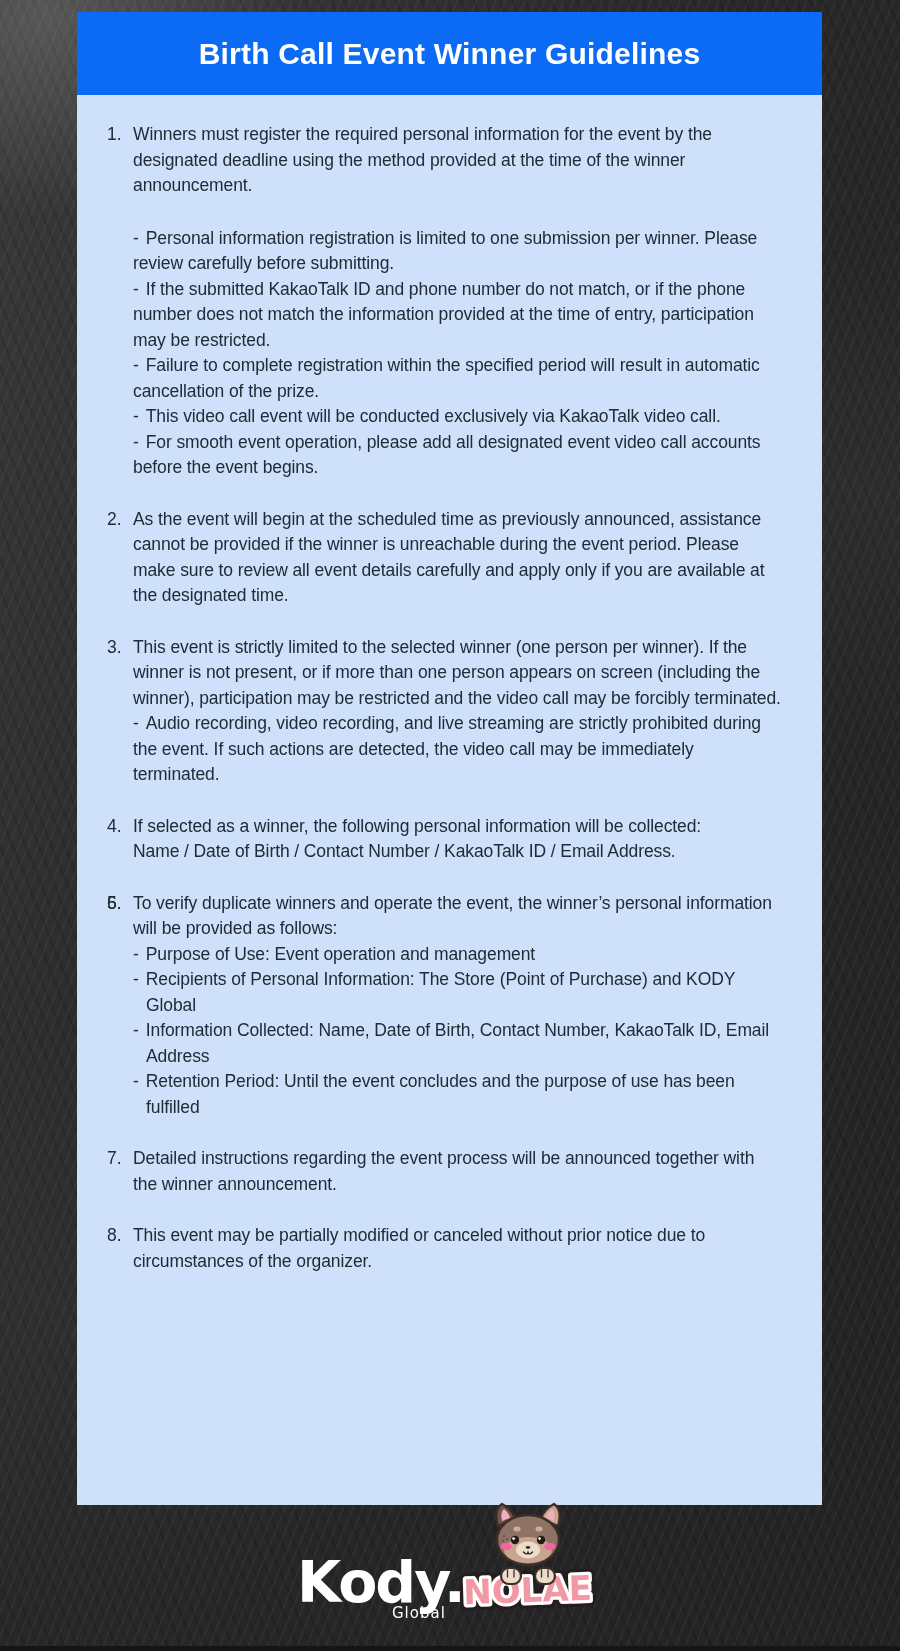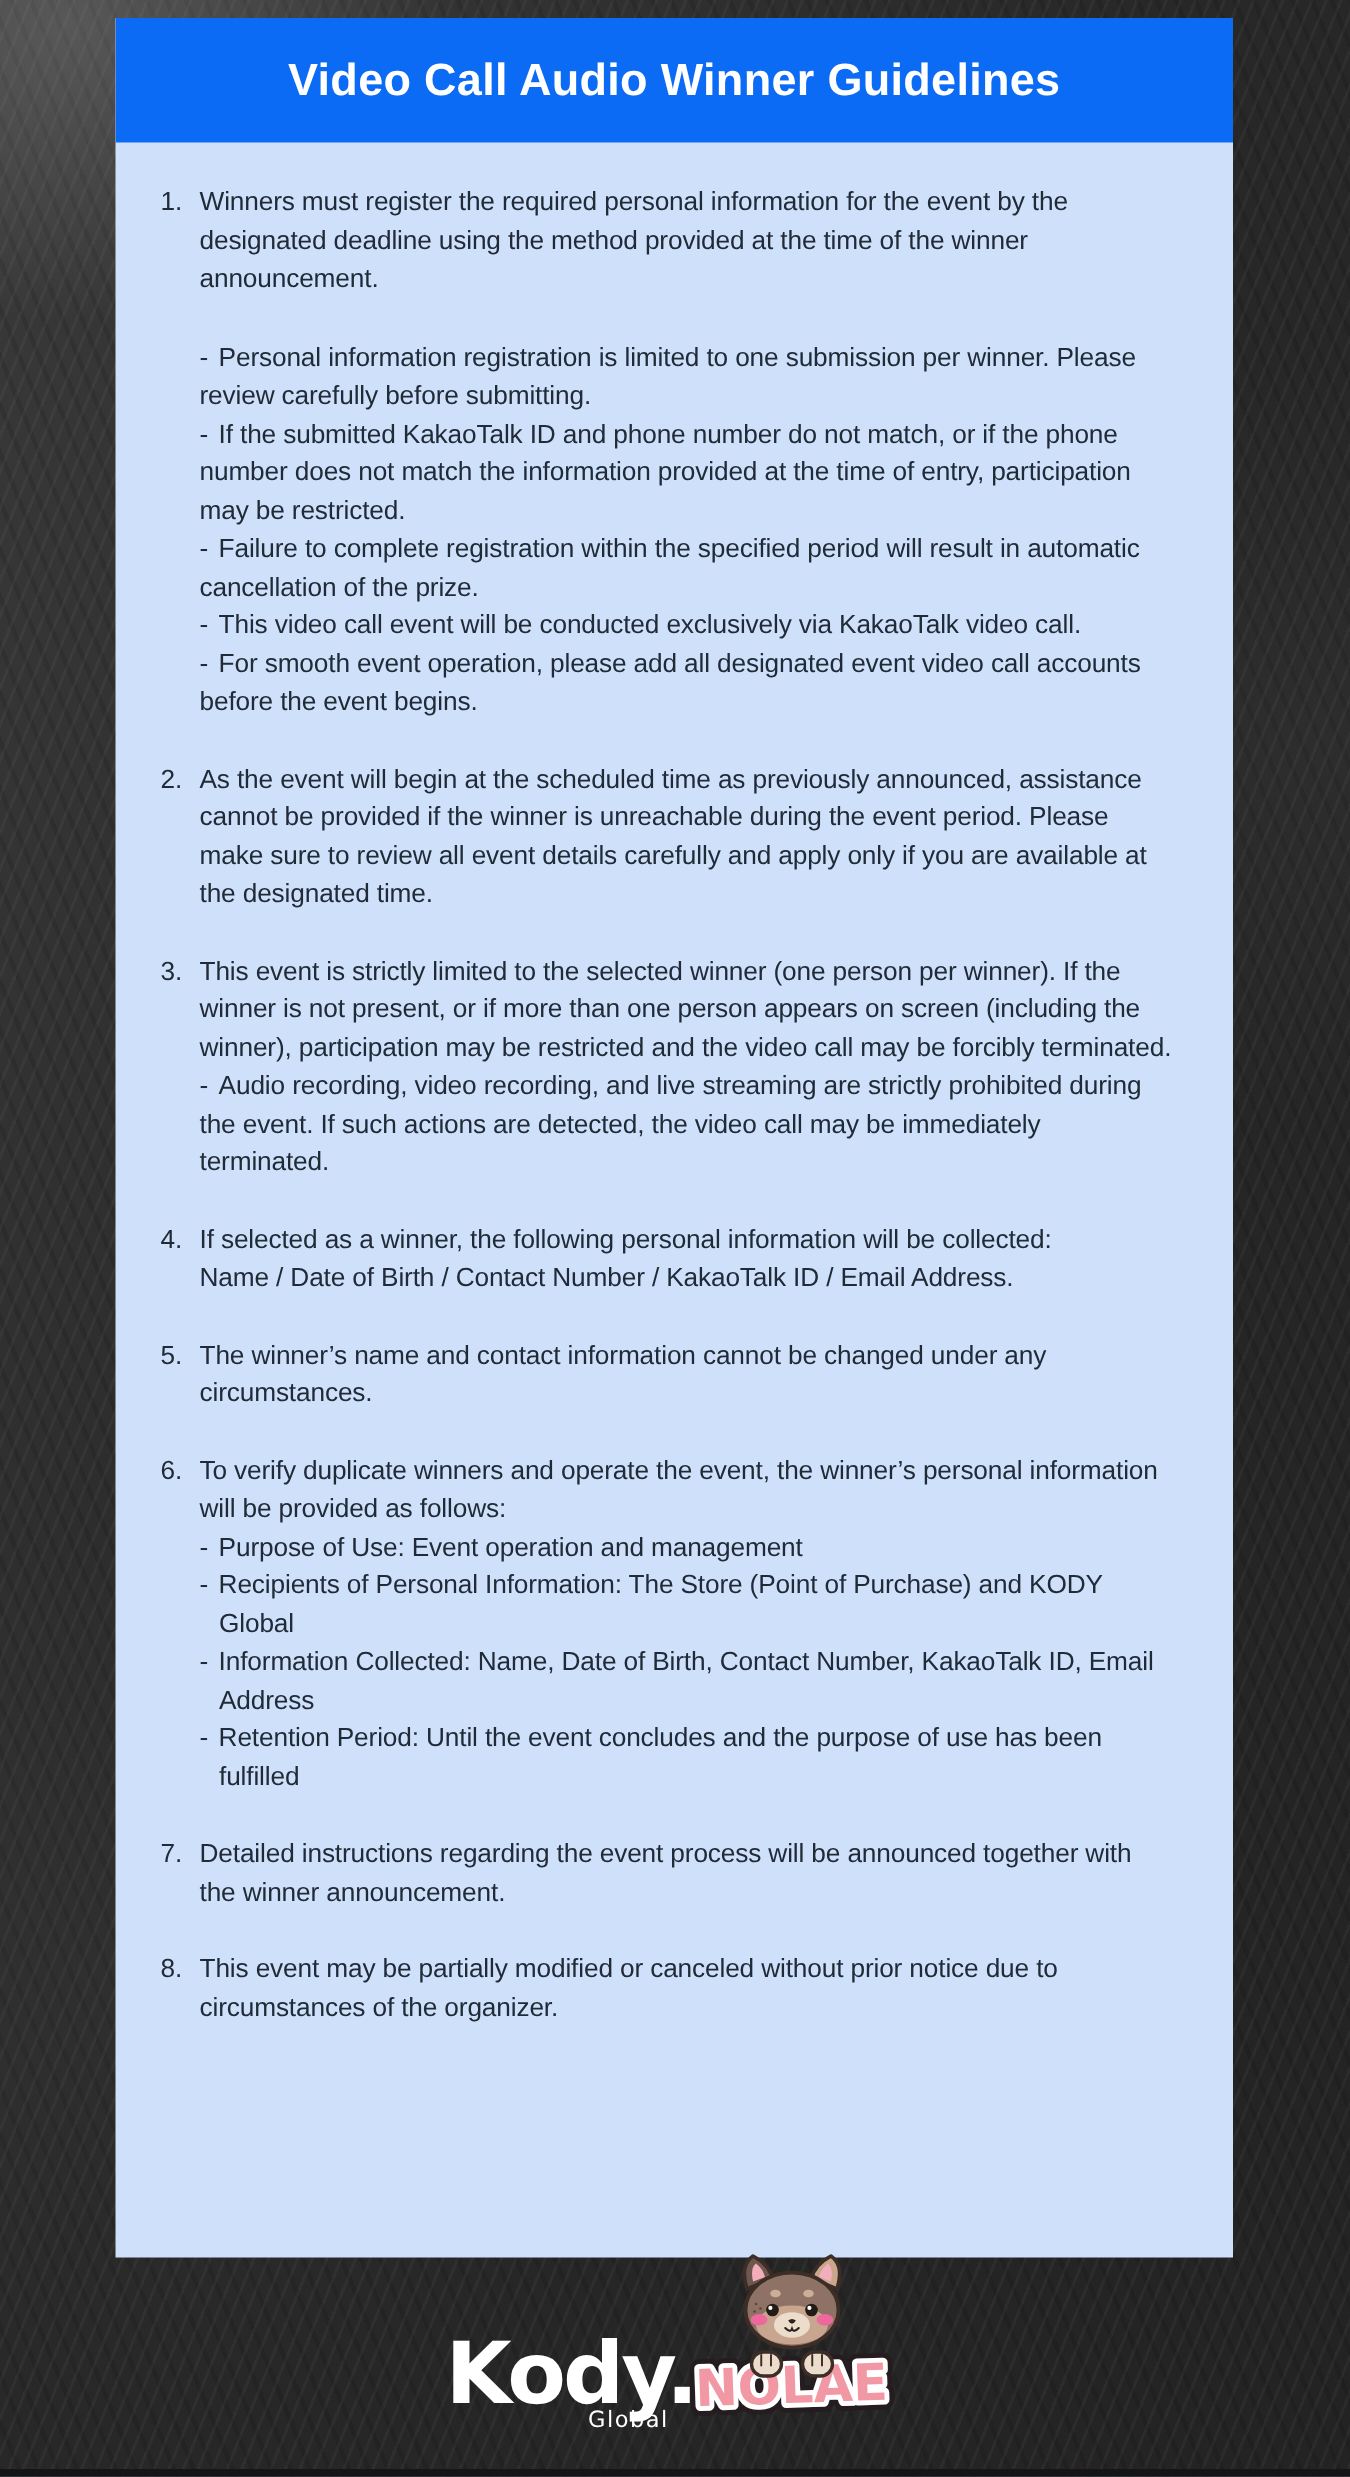--- a/index.html
+++ b/index.html
@@ -45,21 +45,21 @@
   }
   .kody-svg { position: absolute; left: 297px; top: 45px; }
   .nolae-svg { position: absolute; left: 458px; top: -3px; }
   .bottom-edge { position: absolute; left: 0; bottom: 0; width: 100%; height: 5px; background: #151515; }
 </style>
 </head>
 <body>
 
 <div class="card">
   <div class="card-header">
-    <h1>Video Call Audio Winner Guidelines</h1>
+    <h1>Birth Call Event Winner Guidelines</h1>
   </div>
   <div class="card-body">
 
     <div class="gl-item">
       <span class="num">1.</span><span class="itext">Winners must register the required personal information for the event by the designated deadline using the method provided at the time of the winner announcement.</span>
       <div class="subs gap">
         <p class="sub"><span class="dash">-</span><span class="stext">Personal information registration is limited to one submission per winner. Please review carefully before submitting.</span></p>
         <p class="sub"><span class="dash">-</span><span class="stext">If the submitted KakaoTalk ID and phone number do not match, or if the phone number does not match the information provided at the time of entry, participation may be restricted.</span></p>
         <p class="sub"><span class="dash">-</span><span class="stext">Failure to complete registration within the specified period will result in automatic cancellation of the prize.</span></p>
         <p class="sub"><span class="dash">-</span><span class="stext">This video call event will be conducted exclusively via KakaoTalk video call.</span></p>
@@ -77,21 +77,21 @@
         <p class="sub"><span class="dash">-</span><span class="stext">Audio recording, video recording, and live streaming are strictly prohibited during the event. If such actions are detected, the video call may be immediately terminated.</span></p>
       </div>
     </div>
 
     <div class="gl-item">
       <span class="num">4.</span><span class="itext">If selected as a winner, the following personal information will be collected:</span>
       <div class="itext2">Name / Date of Birth / Contact Number / KakaoTalk ID / Email Address.</div>
     </div>
 
     <div class="gl-item">
-      <span class="num">5.</span><span class="itext">The winner’s name and contact information cannot be changed under any circumstances.</span>
+      <span class="num">5.</span>
     </div>
 
     <div class="gl-item">
       <span class="num">6.</span><span class="itext">To verify duplicate winners and operate the event, the winner’s personal information will be provided as follows:</span>
       <div class="subs">
         <p class="sub hang"><span class="dash">-</span><span class="stext">Purpose of Use: Event operation and management</span></p>
         <p class="sub hang"><span class="dash">-</span><span class="stext">Recipients of Personal Information: The Store (Point of Purchase) and KODY Global</span></p>
         <p class="sub hang"><span class="dash">-</span><span class="stext">Information Collected: Name, Date of Birth, Contact Number, KakaoTalk ID, Email Address</span></p>
         <p class="sub hang"><span class="dash">-</span><span class="stext">Retention Period: Until the event concludes and the purpose of use has been fulfilled</span></p>
       </div>

